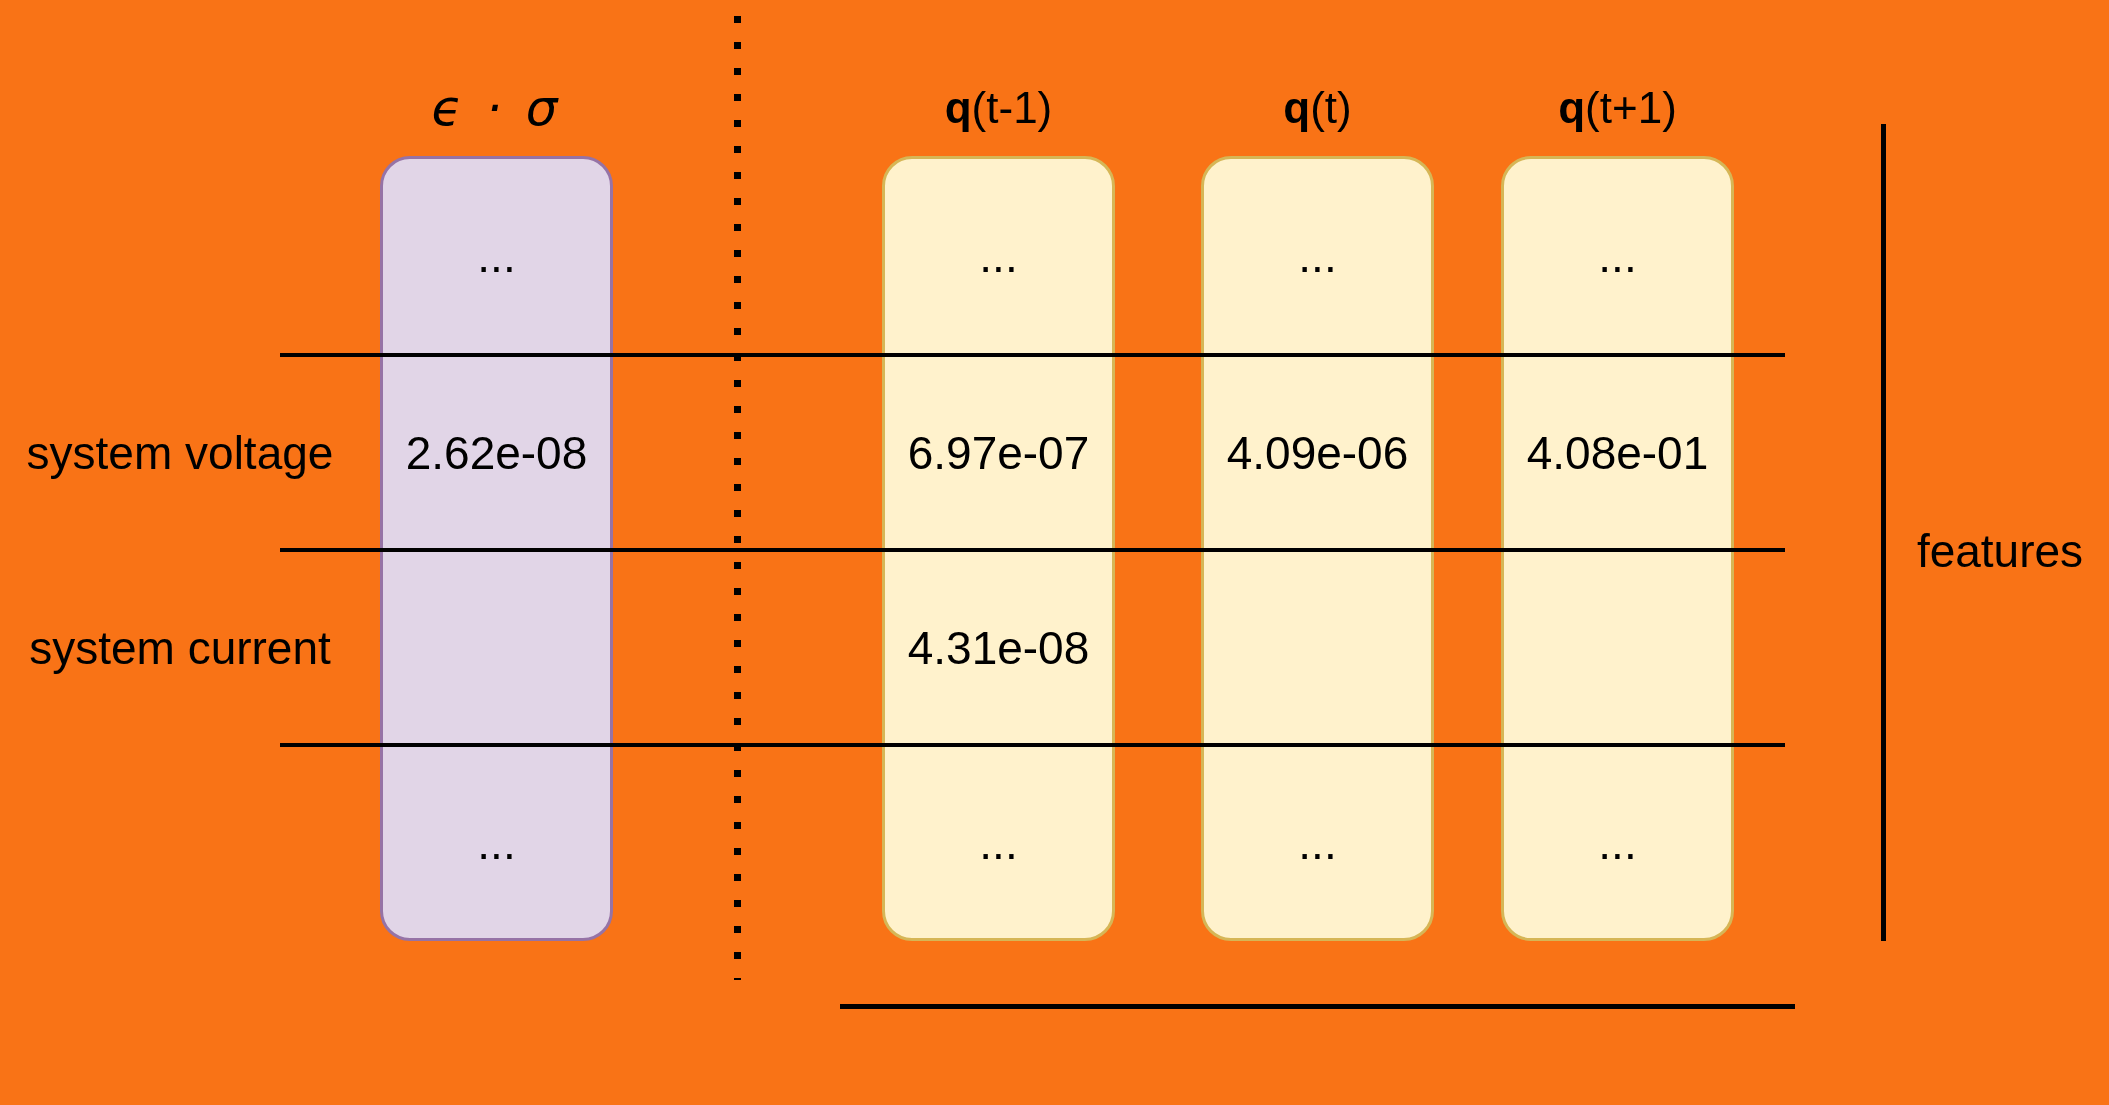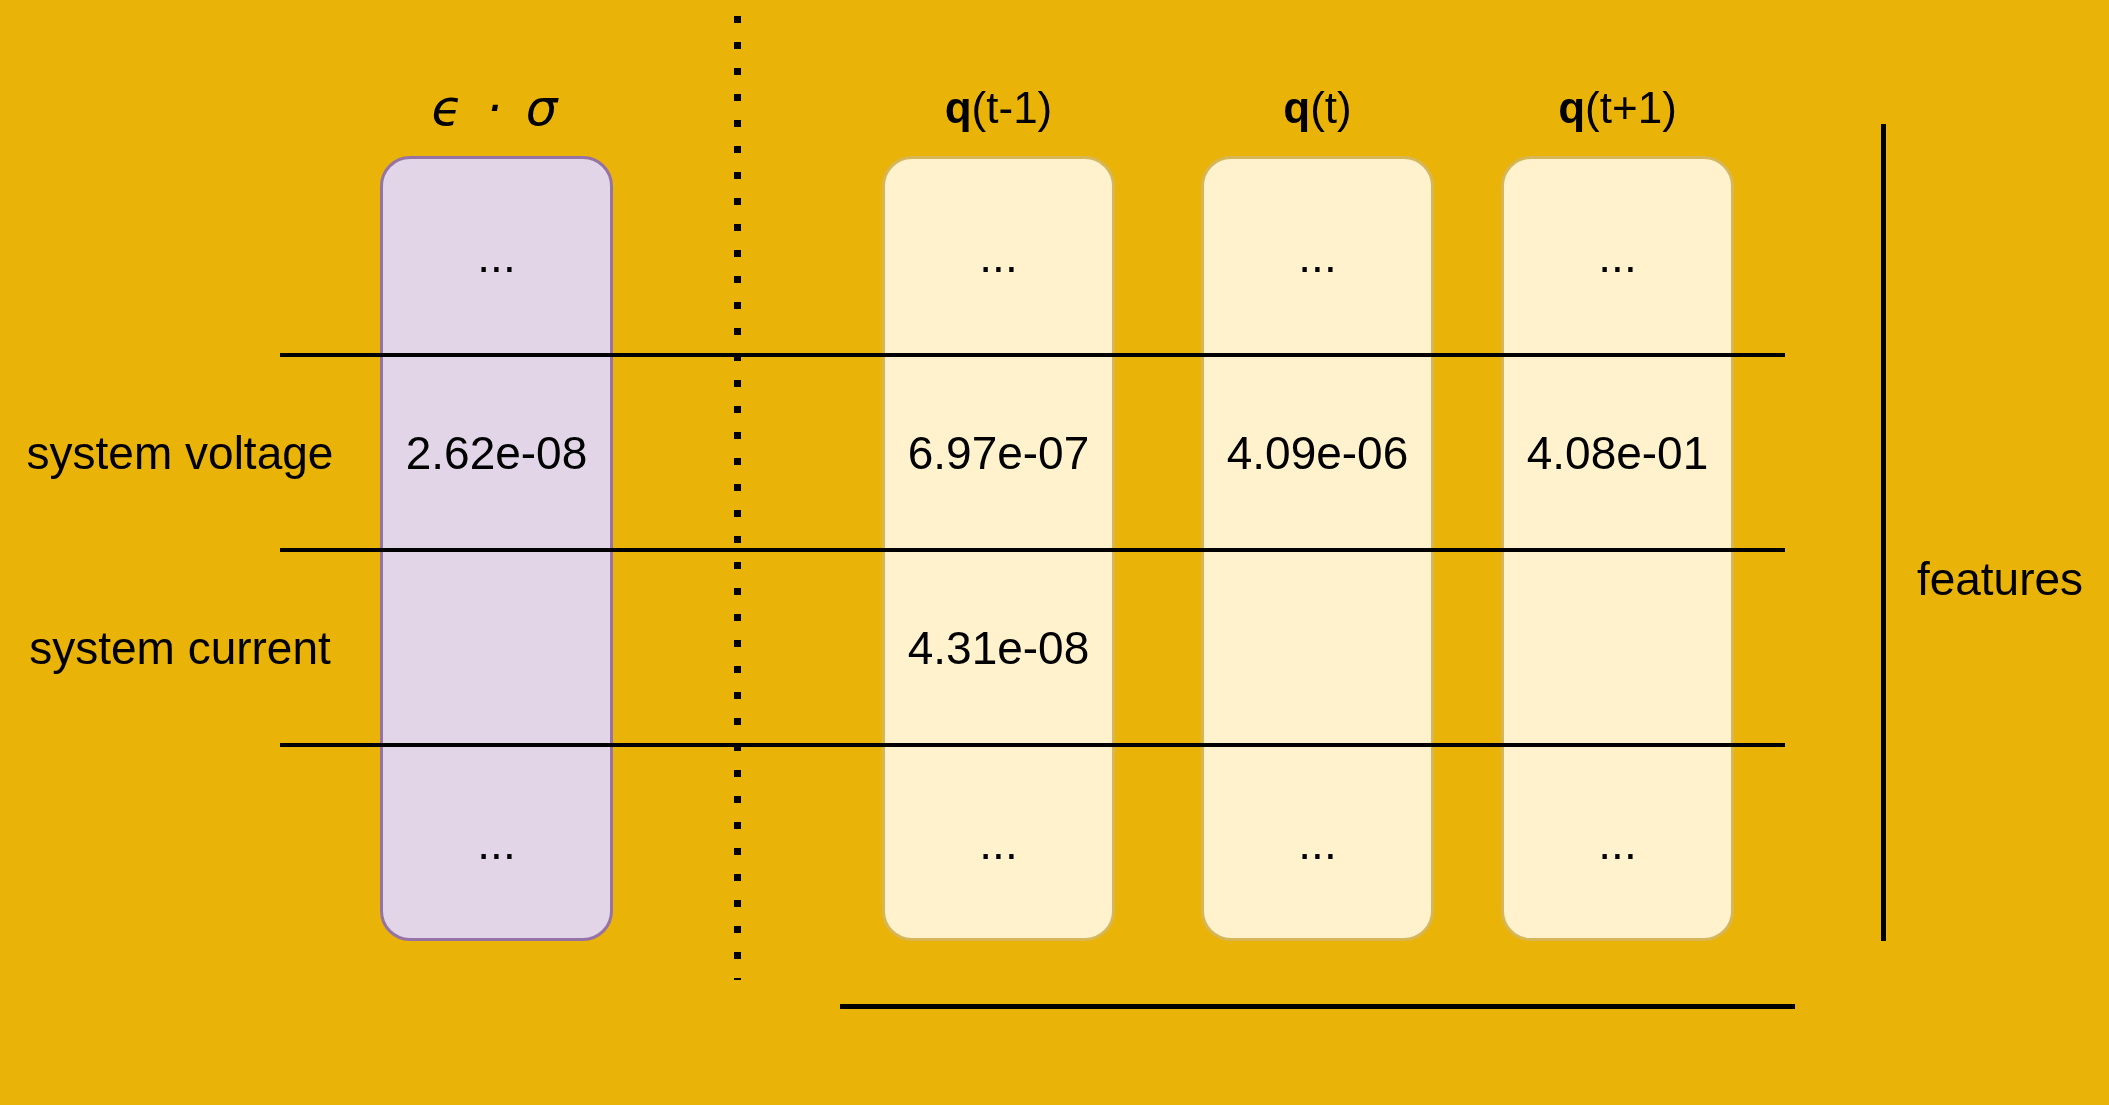--- a/index.html
+++ b/index.html
@@ -1,20 +1,20 @@
 <!DOCTYPE html>
 <html><head>
 <meta charset="utf-8">
 <style>
   html, body { margin: 0; padding: 0; background: #ffffff; }
   .canvas {
     position: relative;
     width: 2109px;
     height: 1105px;
-    background: #eab308;
+    background: #f97316;
     font-family: "Liberation Sans", sans-serif;
     color: #000000;
     overflow: hidden;
   }
 
   
   .box {
     position: absolute;
     top: 156px;
     width: 233px;
@@ -120,21 +120,20 @@
     background: #000000;
   }
 
   .axis-label {
     position: absolute;
     display: flex;
     align-items: center;
     justify-content: center;
     font-size: 46px;
     white-space: nowrap;
-    margin-top: 28px;
   }
   .features-label { left: 1900px; top: 521px; width: 200px; height: 60px; }
   .timesteps-label { left: 1135px; top: 1040px; width: 350px; height: 56px; }
 </style>
 </head>
 <body>
 
 <div class="canvas">
 
   <div class="hdr math col0">ϵ · σ</div>

